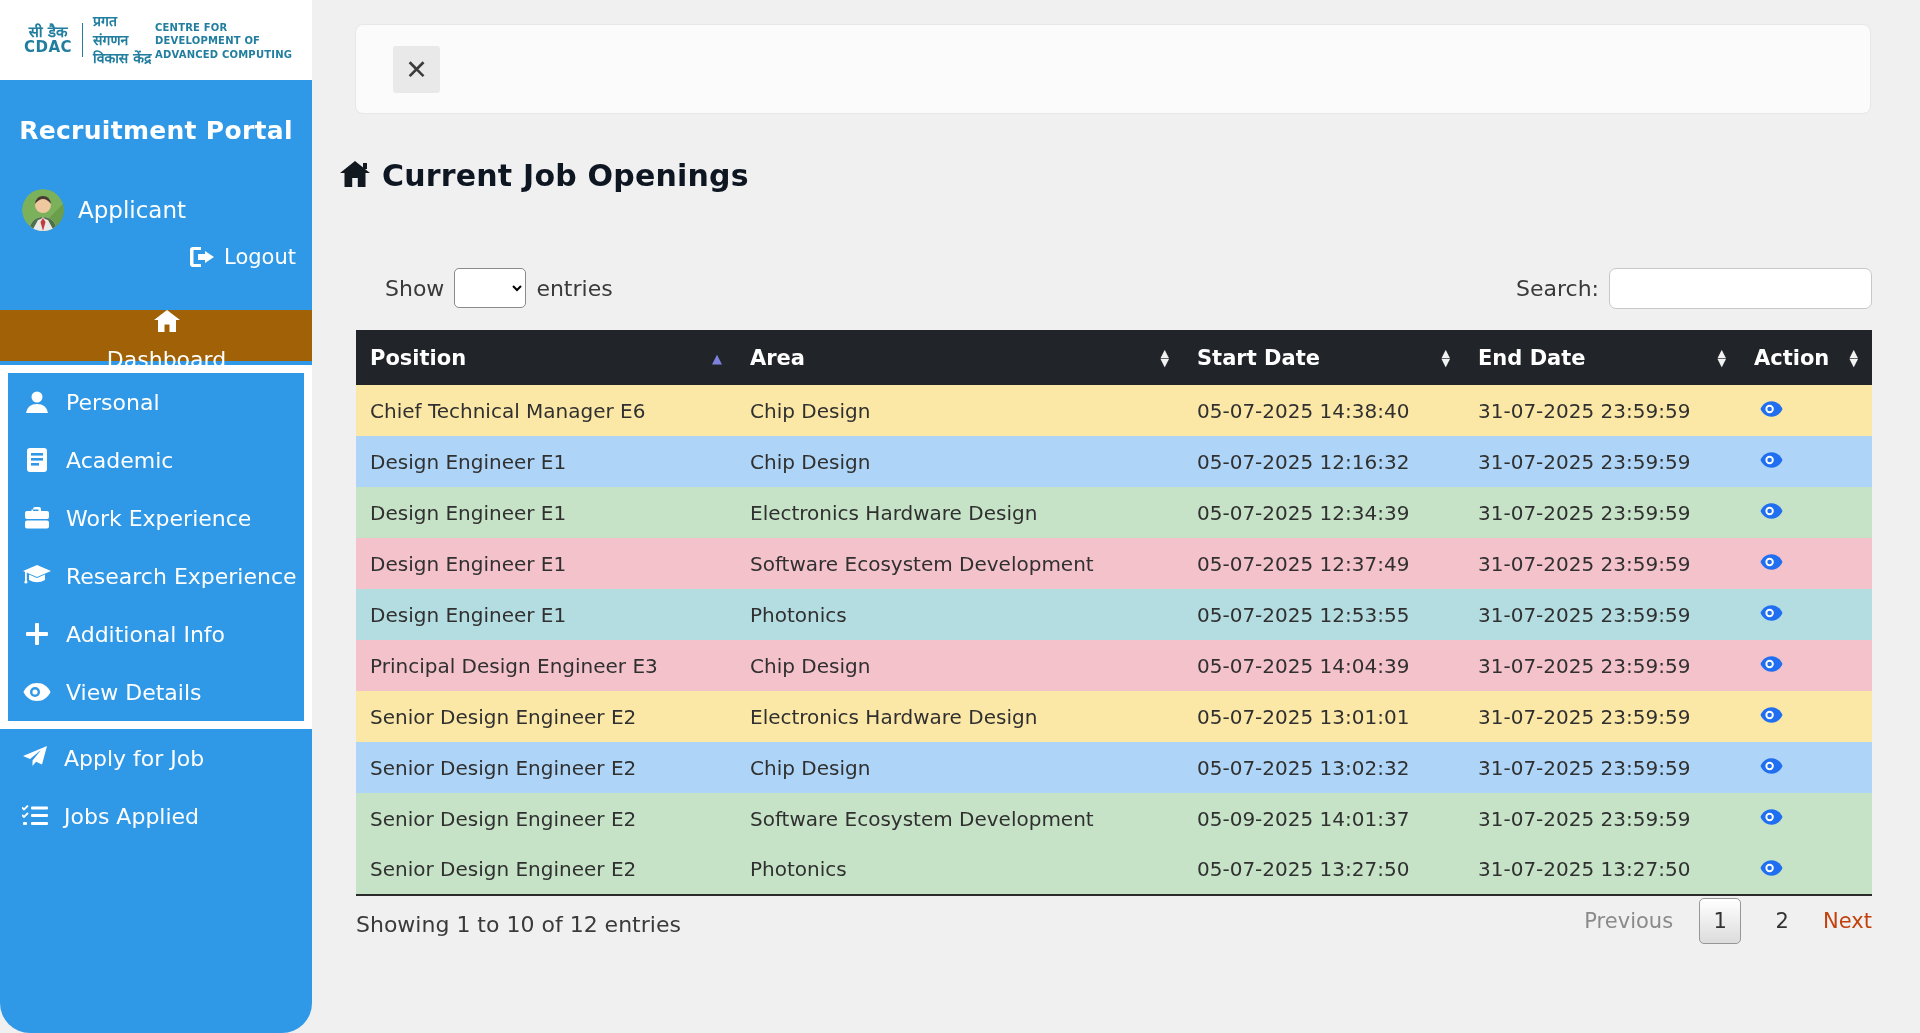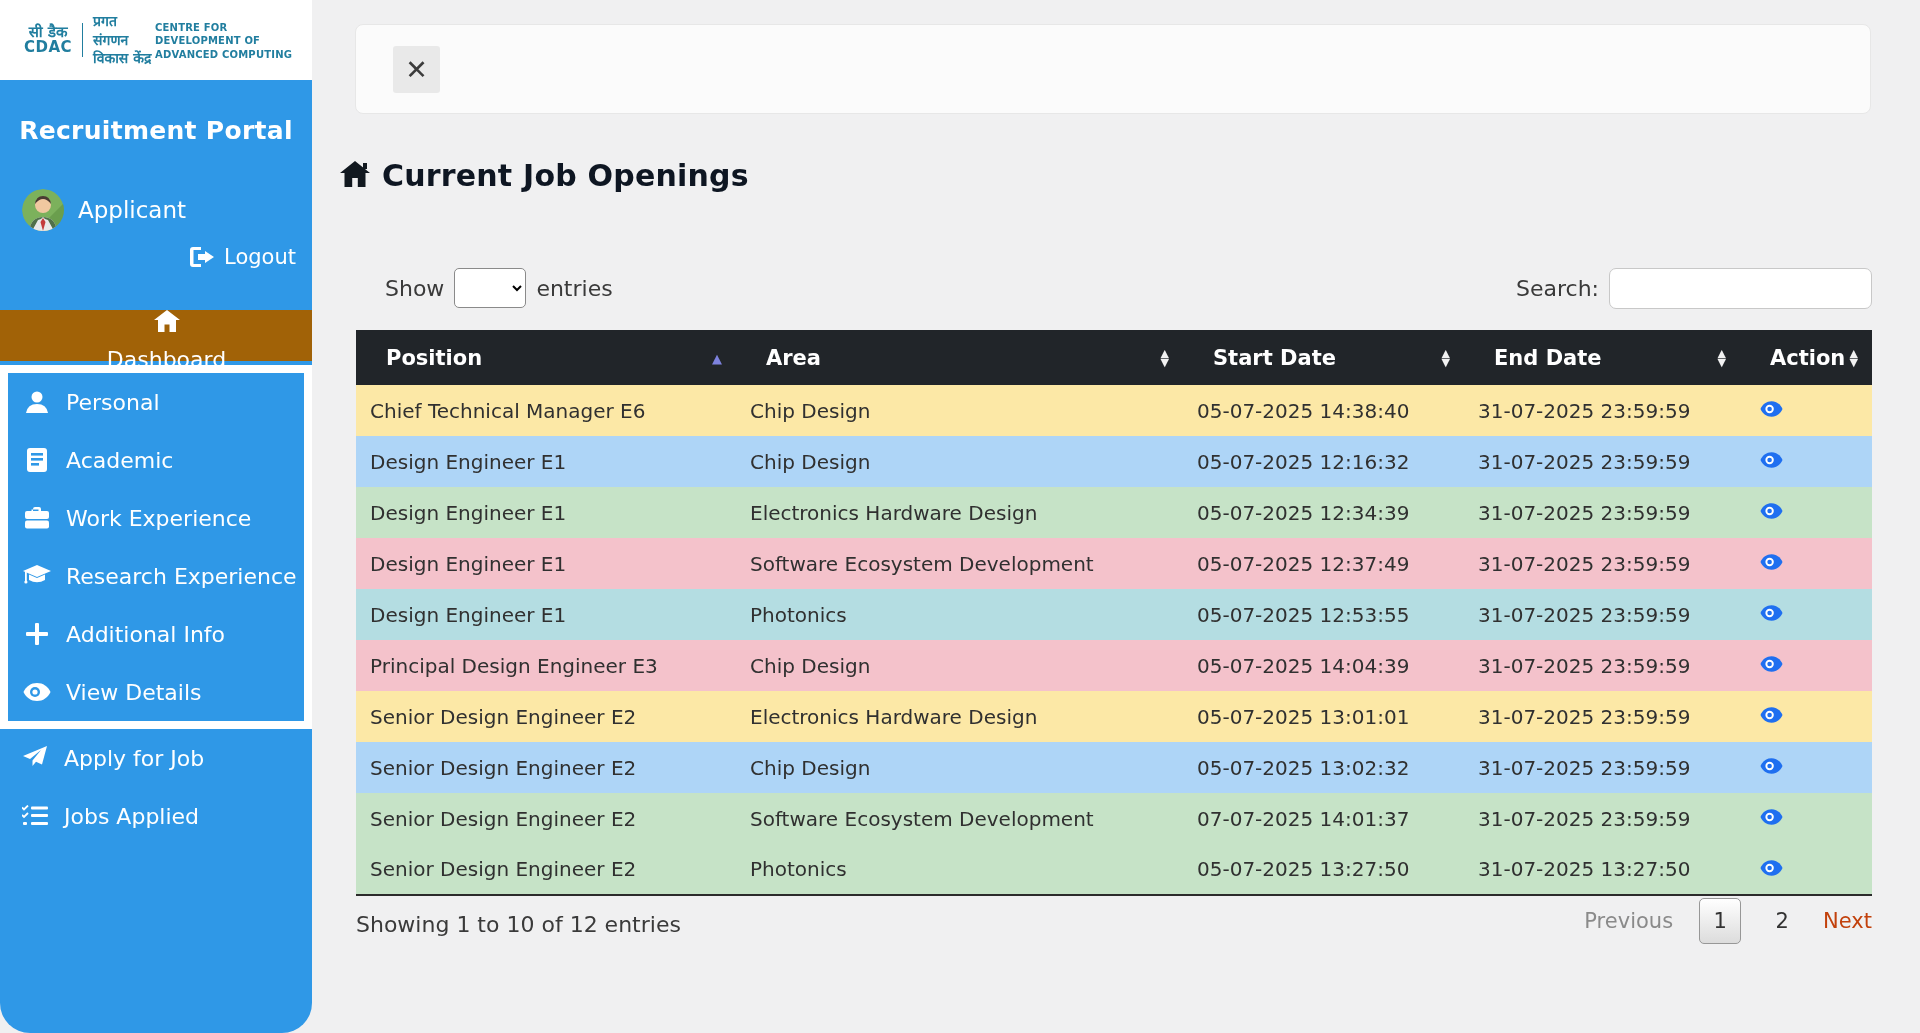--- a/index.html
+++ b/index.html
@@ -57,21 +57,21 @@
     font-size:22px; color:#3a3a3a; }
   .search-input { width:263px; height:41px; border:1px solid #c8c8c8; border-radius:7px;
     background:#fff; font-size:20px; padding:0 10px; }
 
   
   .jobs { position:absolute; left:44px; top:330px; width:1516px; border-collapse:collapse;
     table-layout:fixed; border-bottom:2px solid #2b2b2b; }
   .jobs col.c-pos { width:380px; } .jobs col.c-area { width:447px; }
   .jobs col.c-start { width:281px; } .jobs col.c-end { width:276px; } .jobs col.c-act { width:132px; }
   .jobs thead th { background:#212529; color:#fff; height:55px; font-size:21px; font-weight:700;
-    text-align:left; padding-left:30px; position:relative; cursor:pointer; }
+    text-align:left; padding-left:14px; position:relative; cursor:pointer; }
   .sorter { position:absolute; right:14px; top:50%; transform:translateY(-50%);
     display:flex; flex-direction:column; line-height:9px; font-size:11px; color:#f2f2f2; }
   .sorter.single { font-size:13px; color:#7d82dd; line-height:13px; }
   .jobs tbody td { height:51px; font-size:20px; color:#303030; padding-left:14px; }
   .jobs tbody td.act { padding-left:20px; }
   tr.row-yellow td { background:#fce8a6; }
   tr.row-blue   td { background:#aed5f7; }
   tr.row-green  td { background:#c6e3c7; }
   tr.row-pink   td { background:#f4c2cb; }
   tr.row-cyan   td { background:#b4dde2; }
@@ -428,21 +428,21 @@
                     <path d="M12 0 C7 0 2.7 2.9 .5 8 C2.7 13.1 7 16 12 16 C17 16 21.3 13.1 23.5 8 C21.3 2.9 17 0 12 0 Z" fill="#1f6ff0"></path>
                     <circle cx="10" cy="8" r="4.4" fill="#fff"></circle>
                     <circle cx="10" cy="8" r="2.4" fill="#1f6ff0"></circle>
                   </svg></span>
               </button>
             </td>
           </tr>
           <tr class="row-green">
             <td>Senior Design Engineer E2</td>
             <td>Software Ecosystem Development</td>
-            <td>07-07-2025 14:01:37</td>
+            <td>05-09-2025 14:01:37</td>
             <td>31-07-2025 23:59:59</td>
             <td class="act">
               <button class="eye-btn">
                 <span><svg width="23" height="16" viewBox="0 0 24 16">
                     <path d="M12 0 C7 0 2.7 2.9 .5 8 C2.7 13.1 7 16 12 16 C17 16 21.3 13.1 23.5 8 C21.3 2.9 17 0 12 0 Z" fill="#1f6ff0"></path>
                     <circle cx="10" cy="8" r="4.4" fill="#fff"></circle>
                     <circle cx="10" cy="8" r="2.4" fill="#1f6ff0"></circle>
                   </svg></span>
               </button>
             </td>

